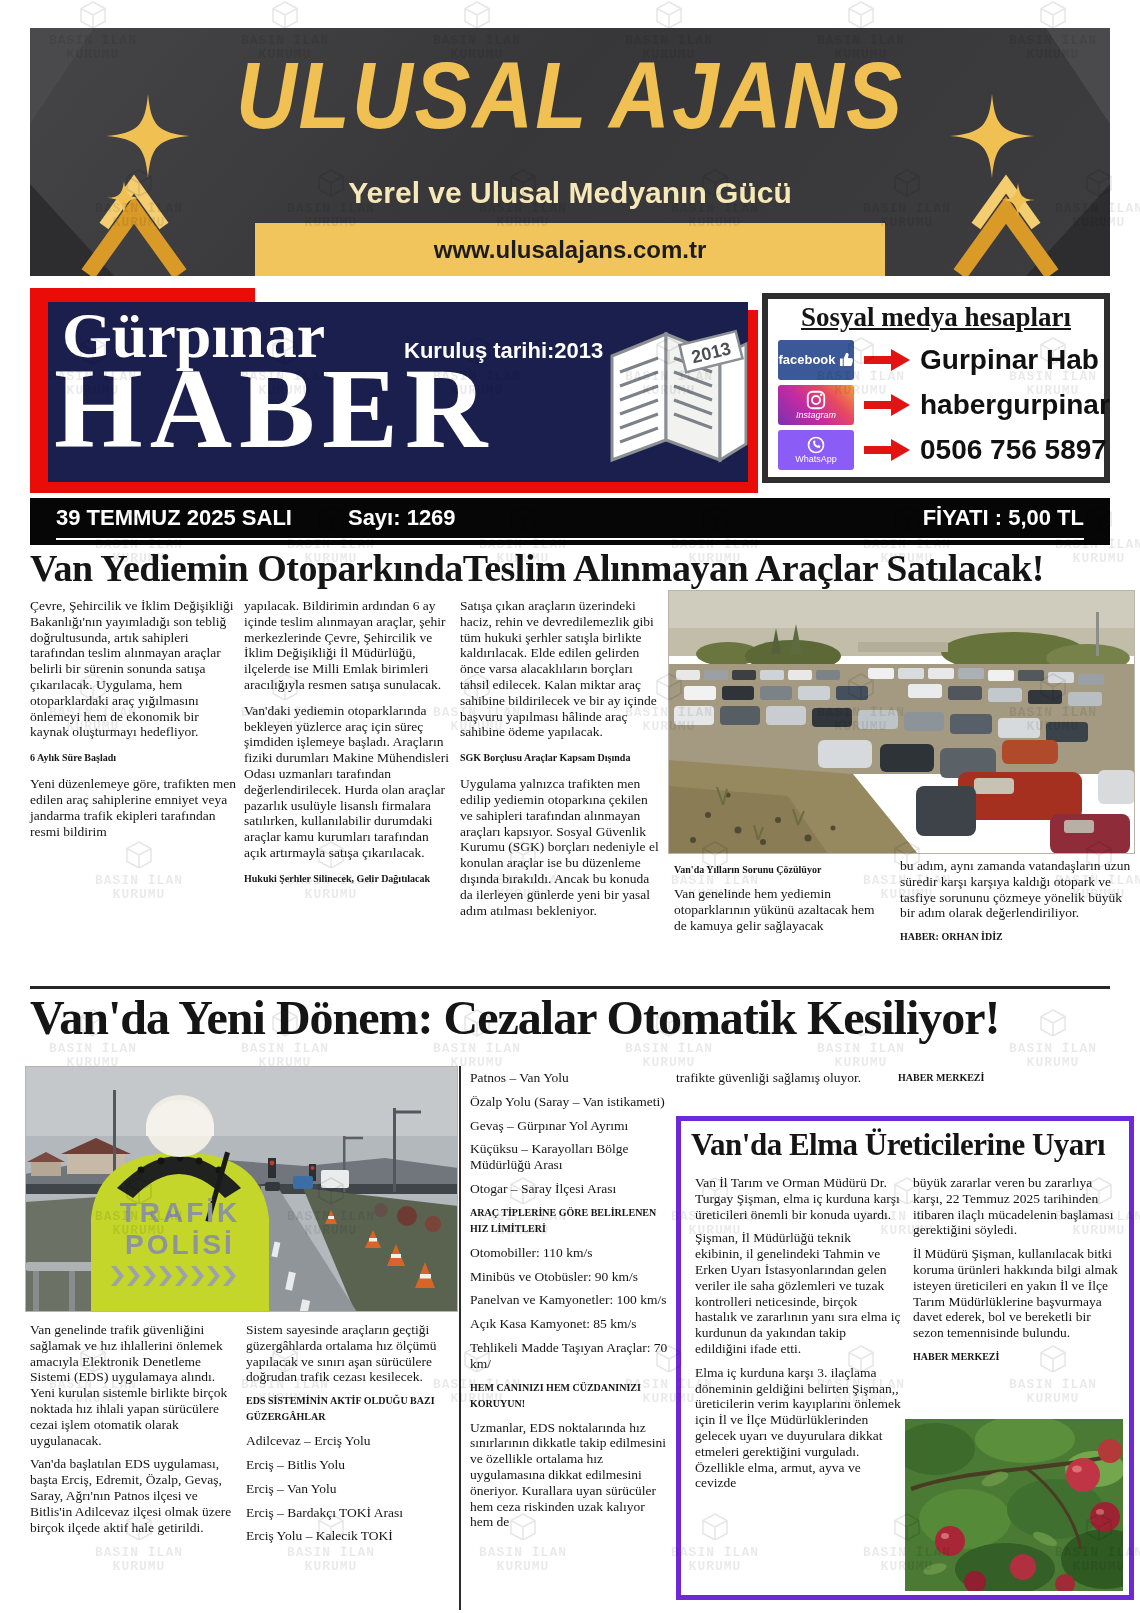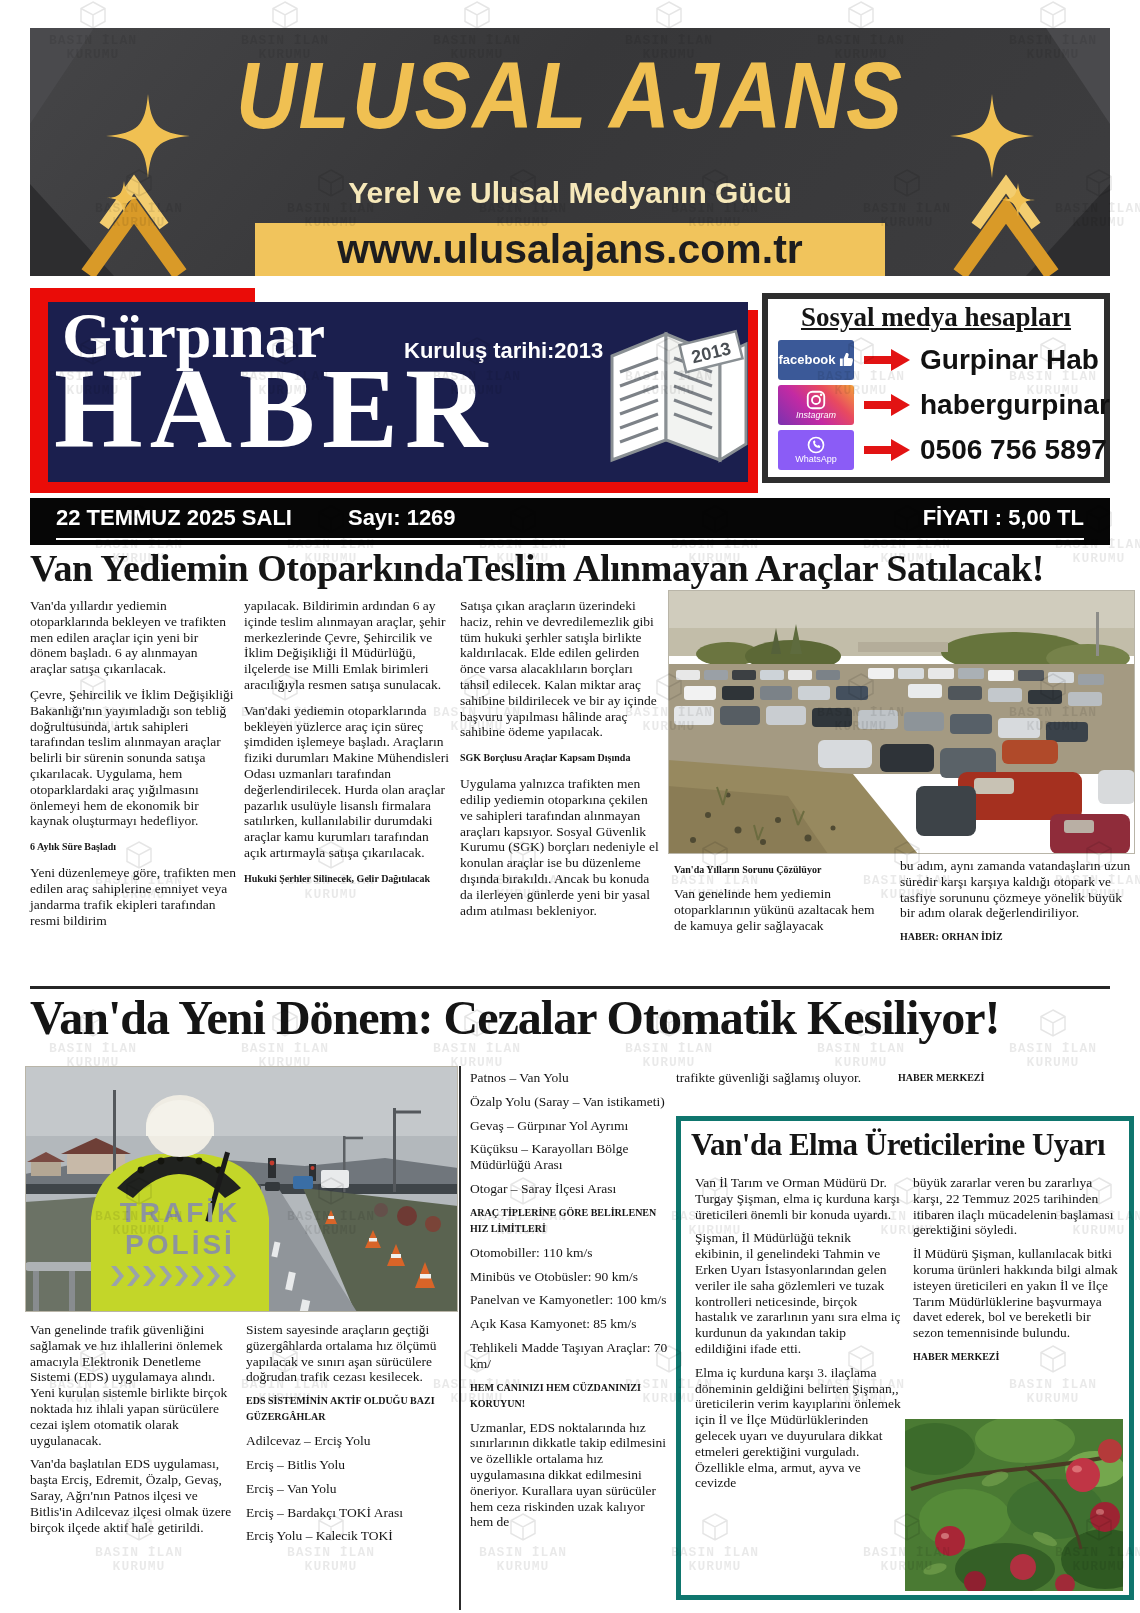--- a/index.html
+++ b/index.html
@@ -11,21 +11,21 @@
   .banner{position:absolute;left:30px;top:28px;width:1080px;height:248px;
           background:linear-gradient(130deg,#454547 0%,#373739 45%,#3d3d3f 100%);overflow:hidden;}
   .banner-decor{position:absolute;left:0;top:0;width:1080px;height:248px;}
   .banner-title{position:absolute;left:0;top:26px;width:100%;text-align:center;
           font-family:"Liberation Sans","DejaVu Sans",sans-serif;font-weight:bold;font-style:italic;
           font-size:84px;line-height:1;color:#f0c052;letter-spacing:2px;transform:scaleY(1.12);}
   .banner-subtitle{position:absolute;left:0;top:148px;width:100%;text-align:center;
           font-family:"Liberation Sans","DejaVu Sans",sans-serif;font-weight:bold;
           font-size:30px;color:#f6e8b9;}
   .banner-url{position:absolute;left:225px;top:195px;width:630px;height:53px;background:#f1c45c;
-          font-family:"Liberation Sans","DejaVu Sans",sans-serif;font-weight:bold;font-size:41px;
+          font-family:"Liberation Sans","DejaVu Sans",sans-serif;font-weight:bold;font-size:24px;
           color:#1d1d1f;text-align:center;line-height:53px;}
 
   
   .red-a{position:absolute;left:30px;top:288px;width:225px;height:200px;background:#ea0c08;}
   .red-b{position:absolute;left:30px;top:310px;width:728px;height:183px;background:#ea0c08;}
   .navy{position:absolute;left:48px;top:302px;width:700px;height:180px;background:#1b1f4e;color:#fff;}
   .m1{position:absolute;left:14px;top:0px;font-weight:bold;font-size:64px;line-height:1.05;}
   .mf{position:absolute;left:356px;top:36px;font-family:"Liberation Sans","DejaVu Sans",sans-serif;
       font-weight:bold;font-size:22px;}
   .m2{position:absolute;left:6px;top:50px;font-weight:bold;font-size:114px;line-height:1;letter-spacing:7px;}
@@ -67,21 +67,21 @@
   .blk{margin:0 0 8px;}
   .t-p{font-size:13.5px;line-height:15.8px;}
   .t-h{font-size:10px;line-height:16px;font-weight:bold;}
   .cols-a1 .blk{margin-bottom:10px;}
 
   .photo1{position:absolute;left:668px;top:590px;width:467px;height:264px;}
   .photo2{position:absolute;left:25px;top:1066px;width:433px;height:246px;}
 
   
   .abox{position:absolute;left:676px;top:1116px;width:458px;height:484px;background:#fff;
-        border:5px solid #0f766e;box-sizing:border-box;}
+        border:5px solid #6d28d9;box-sizing:border-box;}
   .abox-title{margin:6px 10px 8px;font-weight:bold;font-size:31px;letter-spacing:-0.5px;white-space:nowrap;}
   .abox .col{top:54px;}
   .apple{position:absolute;left:224px;top:298px;width:218px;height:172px;}
 
   
   #wm{position:absolute;left:0;top:0;width:1140px;height:1613px;pointer-events:none;z-index:60;}
   .wm-tile{position:absolute;width:150px;text-align:center;
            font-family:Liberation Mono, monospace;font-weight:bold;font-size:13px;
            line-height:14px;letter-spacing:1px;color:rgba(0,0,0,0.085);}
 </style>
@@ -181,29 +181,28 @@
       <svg class="arrow" width="46" height="22" viewBox="0 0 46 22">
           <rect x="0" y="7" width="27" height="8" fill="#e21313"></rect>
           <polygon points="27,0 46,11 27,22" fill="#e21313"></polygon>
         </svg>
       <div class="s-val">0506 756 5897</div>
     </div>
   </div>
 
   <div class="datebar">
     <div class="db-in">
-      <span>22 TEMMUZ 2025  SALI</span>
+      <span>39 TEMMUZ 2025  SALI</span>
       <span class="db-issue">Sayı: 1269</span>
       <span class="db-price">FİYATI : 5,00 TL</span>
     </div>
   </div>
 
   <div class="h1">Van Yediemin OtoparkındaTeslim Alınmayan Araçlar Satılacak!</div>
   <div class="col cols-a1" style="left:30px;top:598px;width:206px;">
-      <div class="blk t-p">Van'da yıllardır yediemin otoparklarında bekleyen ve trafikten men edilen araçlar için yeni bir dönem başladı. 6 ay alınmayan araçlar satışa çıkarılacak.</div>
       <div class="blk t-p">Çevre, Şehircilik ve İklim Değişikliği Bakanlığı'nın yayımladığı son tebliğ doğrultusunda, artık sahipleri tarafından teslim alınmayan araçlar belirli bir sürenin sonunda satışa çıkarılacak. Uygulama, hem otoparklardaki araç yığılmasını önlemeyi hem de ekonomik bir kaynak oluşturmayı hedefliyor.</div>
       <div class="blk t-h">6 Aylık Süre Başladı</div>
       <div class="blk t-p">Yeni düzenlemeye göre, trafikten men edilen araç sahiplerine emniyet veya jandarma trafik ekipleri tarafından resmi bildirim</div>
     </div>
   <div class="col cols-a1" style="left:244px;top:598px;width:208px;">
       <div class="blk t-p">yapılacak. Bildirimin ardından 6 ay içinde teslim alınmayan araçlar, şehir merkezlerinde Çevre, Şehircilik ve İklim Değişikliği İl Müdürlüğü, ilçelerde ise Milli Emlak birimleri aracılığıyla resmen satışa sunulacak.</div>
       <div class="blk t-p">Van'daki yediemin otoparklarında bekleyen yüzlerce araç için süreç şimdiden işlemeye başladı. Araçların fiziki durumları Makine Mühendisleri Odası uzmanları tarafından değerlendirilecek. Hurda olan araçlar pazarlık usulüyle lisanslı firmalara satılırken, kullanılabilir durumdaki araçlar kamu kurumları tarafından açık artırmayla satışa çıkarılacak.</div>
       <div class="blk t-h">Hukuki Şerhler Silinecek, Gelir Dağıtılacak</div>
     </div>
   <div class="col cols-a1" style="left:460px;top:598px;width:202px;">

